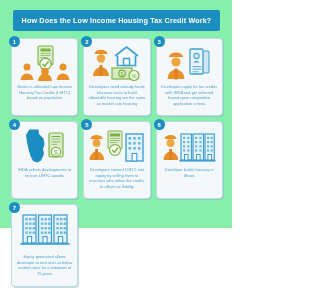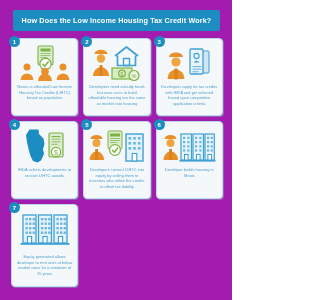--- a/index.html
+++ b/index.html
@@ -11,22 +11,22 @@
   body {
     width: 232px;
     height: 300px;
     overflow: hidden;
     font-family: "Liberation Sans", sans-serif;
     position: relative;
   }
   .page {
     position: relative;
     width: 232px;
-    height: 300px;
-    background: #a21caf;
+    height: 228px;
+    background: #86efac;
     box-sizing: border-box;
     text-decoration: underline;
   }
   
   .title-banner {
     position: absolute;
     left: 13px;
     top: 10px;
     width: 207px;
     height: 21px;

